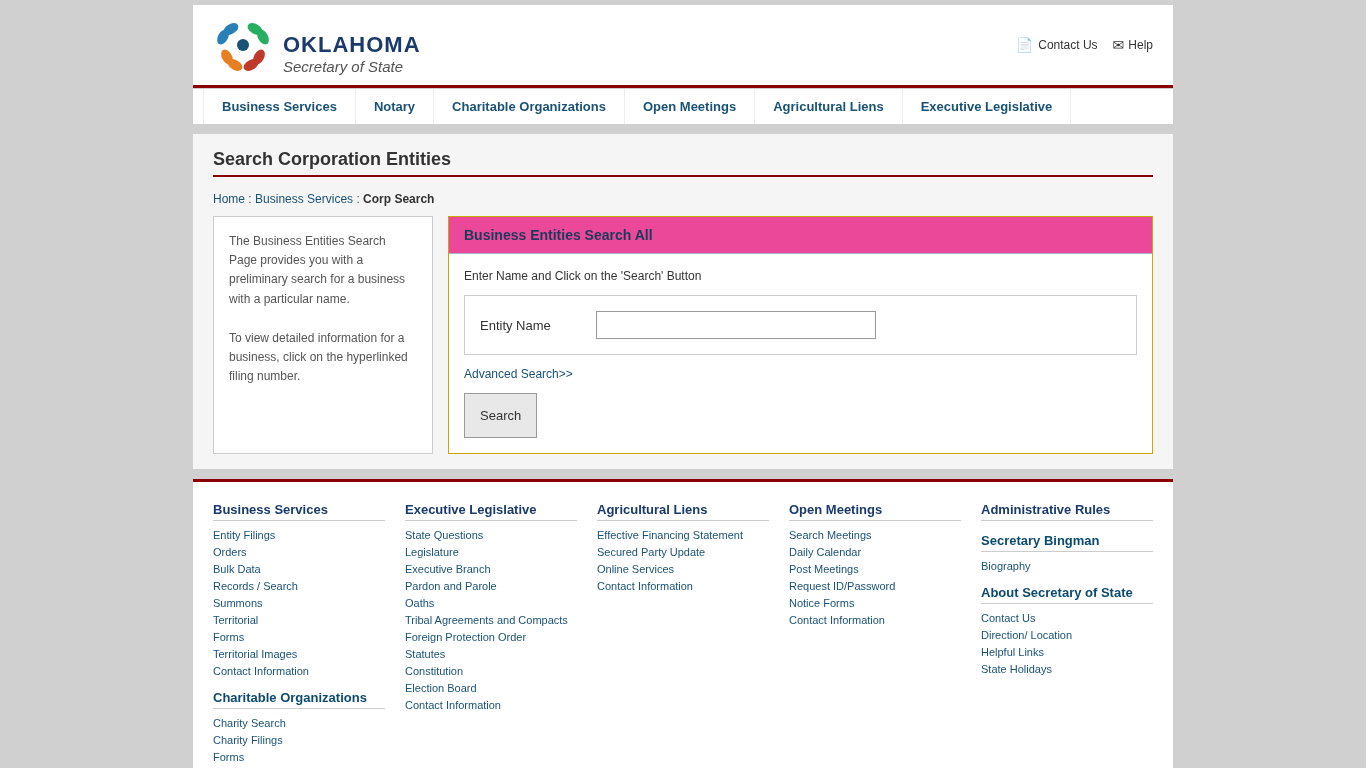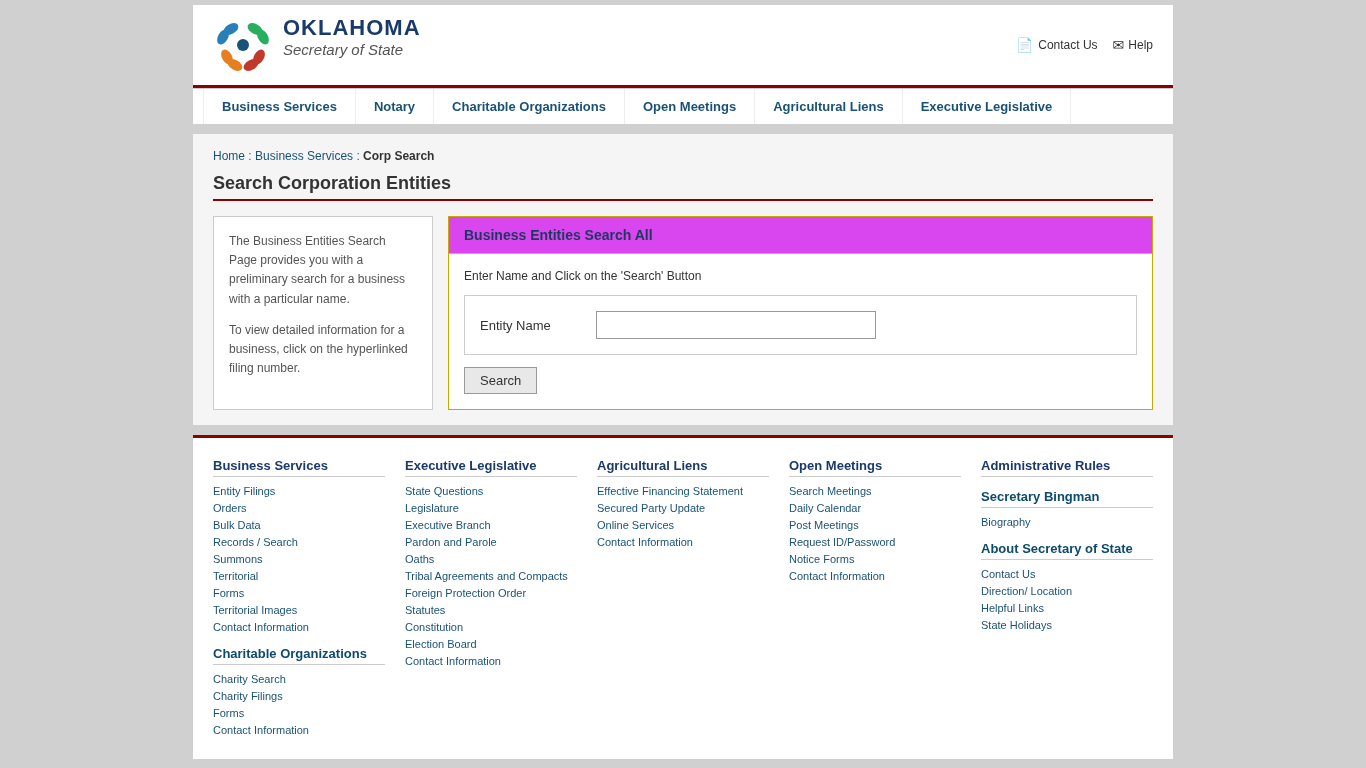--- a/index.html
+++ b/index.html
@@ -9,21 +9,21 @@
     #header {
       background: #fff;
       border-bottom: 3px solid #8b0000;
       width: 980px;
       margin: 0 auto;
       padding: 10px 20px;
       display: flex;
       align-items: center;
       justify-content: space-between;
     }
-    #logo-area { display: flex; align-items: flex-start; gap: 10px; }
+    #logo-area { display: flex; align-items: flex-end; gap: 10px; }
     #logo-icon {
       width: 60px; height: 60px;
       display: flex; align-items: center; justify-content: center;
     }
     #header-links { display: flex; gap: 15px; align-items: center; font-size: 12px; }
     #header-links a { color: #333; text-decoration: none; display: flex; align-items: center; gap: 4px; }
 
     
     #nav {
       background: #fff;
@@ -78,21 +78,21 @@
     }
 
     
     #search-box {
       flex: 1;
       border: 1px solid #c8a800;
       background: #fff;
       padding: 0;
     }
     #search-box-header {
-      background: #d946ef;
+      background: #ec4899;
       padding: 10px 15px;
       font-weight: bold;
       font-size: 14px;
       color: #1a3a5c;
       border-bottom: 1px solid #a0b8cc;
     }
     #search-box-body { padding: 15px; }
     #search-instruction { font-size: 12px; margin-bottom: 12px; color: #333; }
     #entity-form {
       border: 1px solid #ccc;
@@ -106,21 +106,21 @@
       height: 28px;
       border: 1px solid #999;
       padding: 3px 5px;
       font-size: 13px;
     }
     #advanced-search-link { font-size: 12px; margin-bottom: 12px; }
     #advanced-search-link a { color: #1a5276; text-decoration: none; }
     #search-btn {
       background: #e8e8e8;
       border: 1px solid #999;
-      padding: 5px 15px;
+      padding: 14px 15px;
       font-size: 13px;
       cursor: pointer;
       color: #333;
     }
 
     
     #footer {
       background: #fff;
       width: 980px;
       margin: 0 auto 20px auto;
@@ -196,46 +196,49 @@
   <a href="#">Business Services</a>
   <a href="#">Notary</a>
   <a href="#">Charitable Organizations</a>
   <a href="#">Open Meetings</a>
   <a href="#">Agricultural Liens</a>
   <a href="#">Executive Legislative</a>
 </div>
 
 <div id="wrapper">
 
+  <div id="page-title">Search Corporation Entities</div>
+
   <div id="breadcrumb">
     <a href="#">Home</a>
     <span class="sep"> : </span>
     <a href="#">Business Services</a>
     <span class="sep"> : </span>
     <span class="current">Corp Search</span>
   </div>
 
-  <div id="page-title">Search Corporation Entities</div>
-
   <div id="main-content">
 
     <div id="info-box">
-      <p style="margin-bottom:12px;">The Business Entities Search Page provides you with a preliminary search for a business with a particular name.</p>
+      <p style="margin-bottom:20px;">The Business Entities Search Page provides you with a preliminary search for a business with a particular name.</p>
       <p>To view detailed information for a business, click on the hyperlinked filing number.</p>
     </div>
 
     <div id="search-box">
       <div id="search-box-header">Business Entities Search All</div>
       <div id="search-box-body">
         <div id="search-instruction">Enter Name and Click on the 'Search' Button</div>
         <div id="entity-form">
           <div id="entity-form-row">
             <label id="entity-label">Entity Name</label>
             <input id="entity-input" type="text" style="">
           </div>
+        </div>
+        <div id="advanced-search-link">
+          <a href="#">Advanced Search&gt;&gt;</a>
         </div>
         <button id="search-btn">Search</button>
       </div>
     </div>
 
   </div>
 </div>
 
 <div id="footer">
   <div id="footer-cols">

